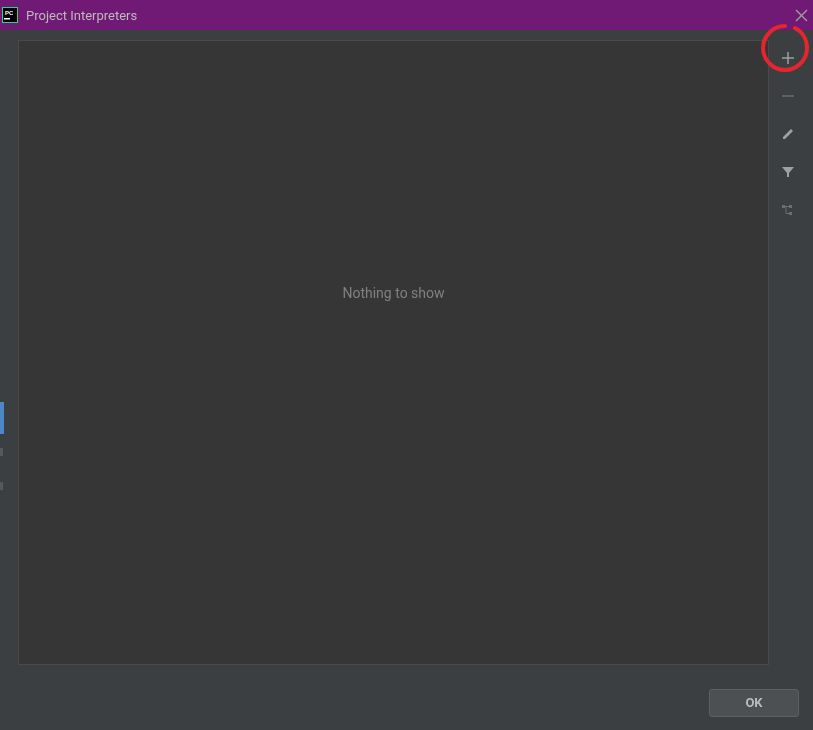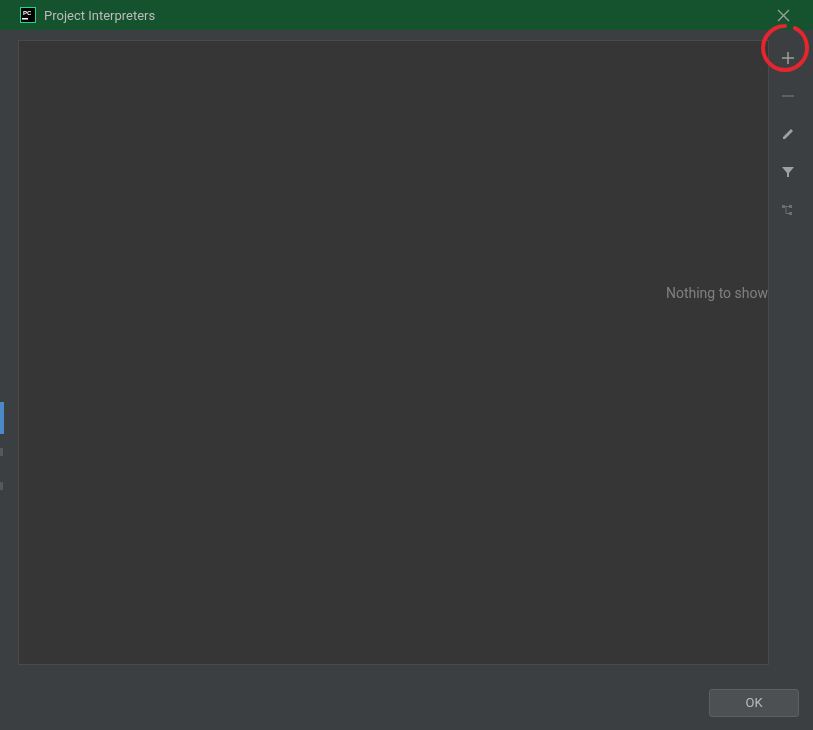--- a/index.html
+++ b/index.html
@@ -19,22 +19,22 @@
       width: 100%;
       height: 100%;
       background: #3c3f41;
       display: flex;
       flex-direction: column;
     }
     .titlebar {
       height: 30px;
       display: flex;
       align-items: center;
-      padding: 0 20px;
-      background: #14532d;
+      padding: 0 2px;
+      background: #701a75;
     }
     .app-icon {
       width: 16px;
       height: 16px;
       margin-right: 8px;
       display: flex;
       align-items: center;
       justify-content: center;
     }
     .title-text {
@@ -56,21 +56,21 @@
       display: flex;
       padding: 10px 10px 10px 18px;
       gap: 4px;
     }
     .main-panel {
       flex: 1;
       background: #363636;
       border: 1px solid #4a4a4a;
       display: flex;
       align-items: center;
-      justify-content: flex-end;
+      justify-content: center;
     }
     .empty-text {
       color: #808080;
       font-size: 14px;
       margin-top: -120px;
     }
     .side-toolbar {
       width: 30px;
       display: flex;
       flex-direction: column;
@@ -92,20 +92,21 @@
       color: #6b6d6f;
       cursor: default;
     }
     .bottom-bar {
       height: 55px;
       display: flex;
       align-items: center;
       justify-content: flex-end;
       padding: 0 14px;
       gap: 10px;
+      font-weight: bold;
     }
     .btn {
       min-width: 90px;
       height: 28px;
       background: #4c5052;
       border: 1px solid #5e6060;
       color: #bbbbbb;
       font-size: 13px;
       border-radius: 3px;
       cursor: pointer;

